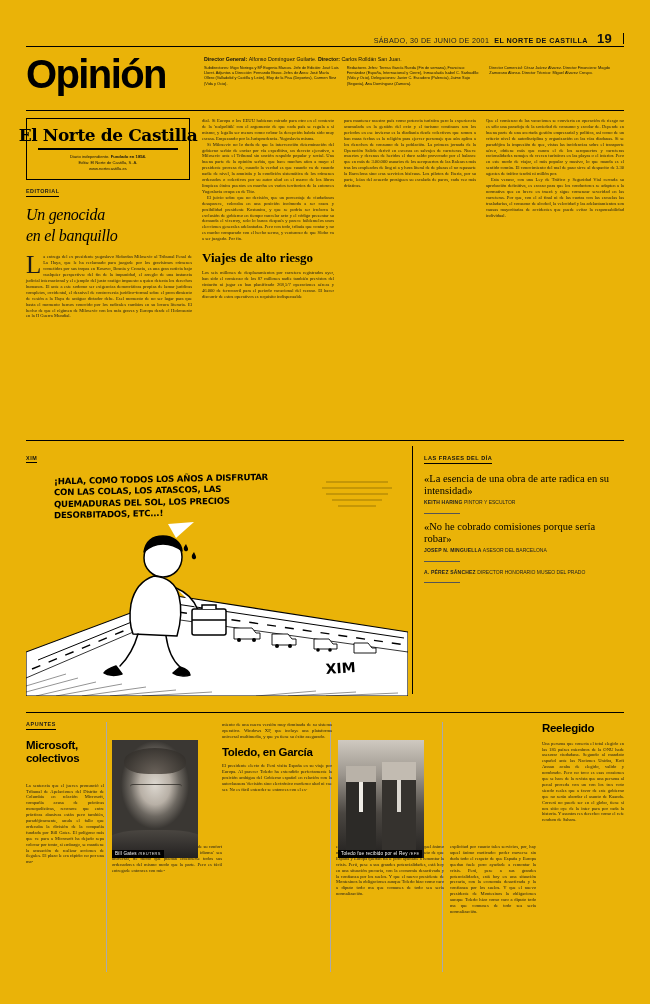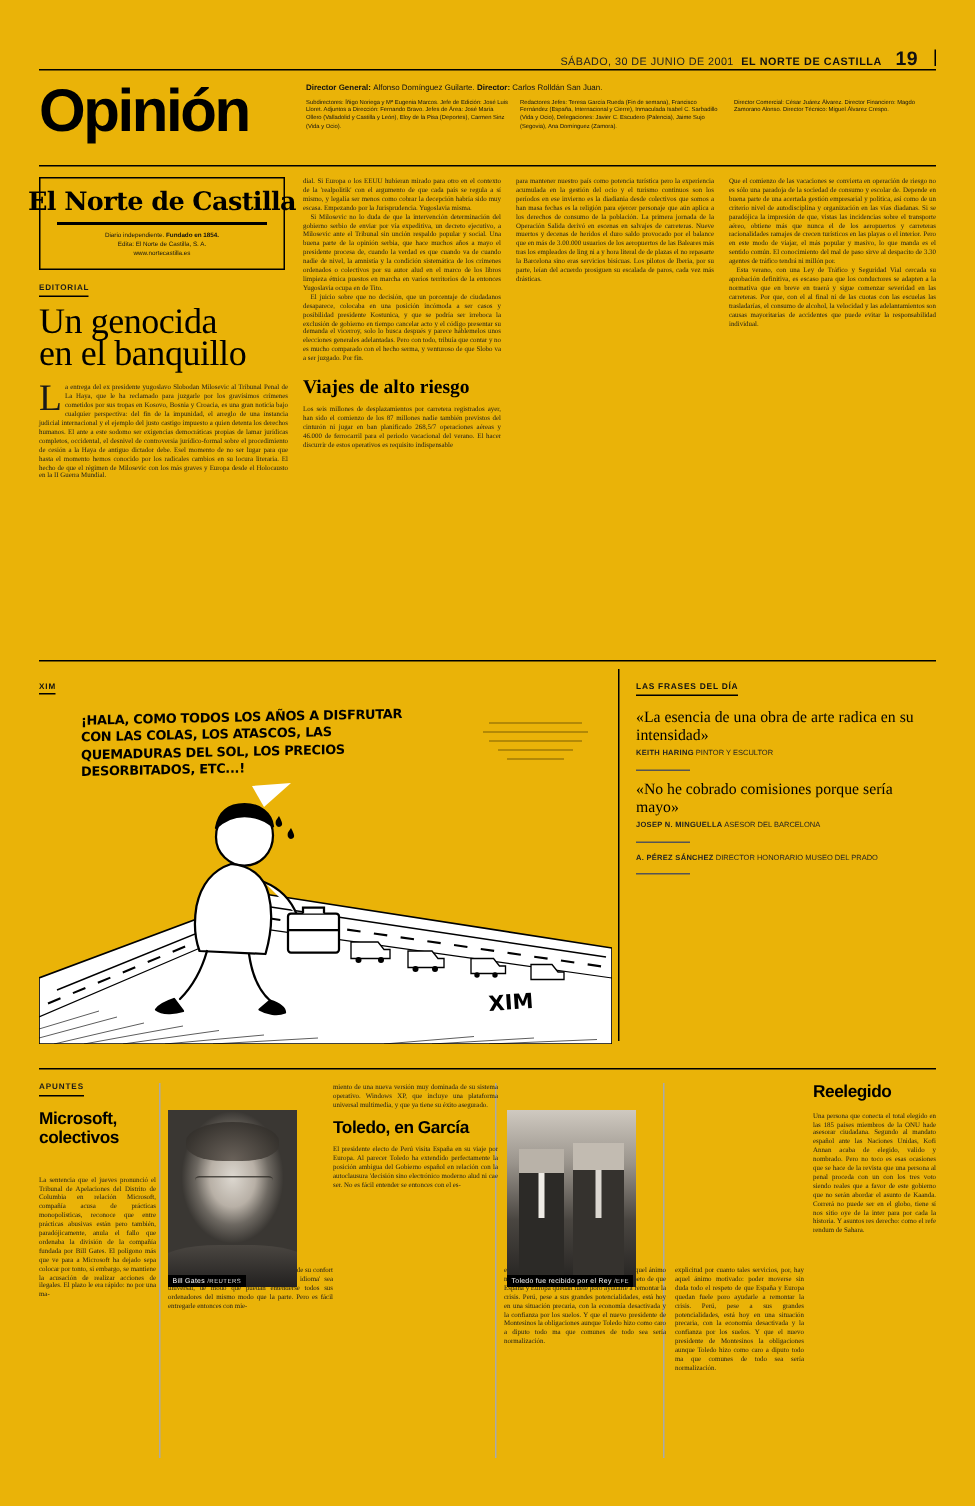--- a/index.html
+++ b/index.html
@@ -74,22 +74,22 @@
   .logo-sub b{font-weight:bold;}
 
   .kicker{
     font-family:"Liberation Sans", sans-serif;
     font-weight:bold;font-size:5.4px;letter-spacing:.5px;
     border-bottom:1px solid #000;display:inline-block;
     padding-bottom:1.5px;margin-bottom:7px;
   }
   .ed-headline{
     font-family:"Liberation Serif", serif;
-    font-size:24px;line-height:21px;font-weight:normal;letter-spacing:-.3px;
-    margin:0 0 8px 0;color:#000;
+    font-size:16px;line-height:21px;font-weight:normal;letter-spacing:-.3px;
+    margin:0 0 8px 0;color:#000;font-style:italic;
   }
   .sub-headline{
     font-family:"Liberation Serif", serif;
     font-size:13px;line-height:14px;margin:9px 0 5px 0;color:#000;
   }
   .bodytext p{margin:0 0 0 0;text-indent:5px;}
   .bodytext p.first{text-indent:0;}
   .dropcap{
     float:left;font-family:"Liberation Serif",serif;font-size:25px;line-height:19px;
     padding:1px 2px 0 0;font-weight:normal;
@@ -372,21 +372,21 @@
     <div class="quote">
       <div class="qt">«La esencia de una obra de arte radica en su intensidad»</div>
       <div class="au">
         <b>KEITH HARING</b>
         <span>PINTOR Y ESCULTOR</span>
       </div>
     </div>
     <div class="qrule"></div>
 
     <div class="quote">
-      <div class="qt">«No he cobrado comisiones porque sería mayo»</div>
+      <div class="qt">«No he cobrado comisiones porque sería robar»</div>
       <div class="au">
         <b>JOSEP N. MINGUELLA</b>
         <span>ASESOR DEL BARCELONA</span>
       </div>
     </div>
     <div class="qrule"></div>
 
     <div class="quote">
       <div class="au">
         <b>A. PÉREZ SÁNCHEZ</b>

